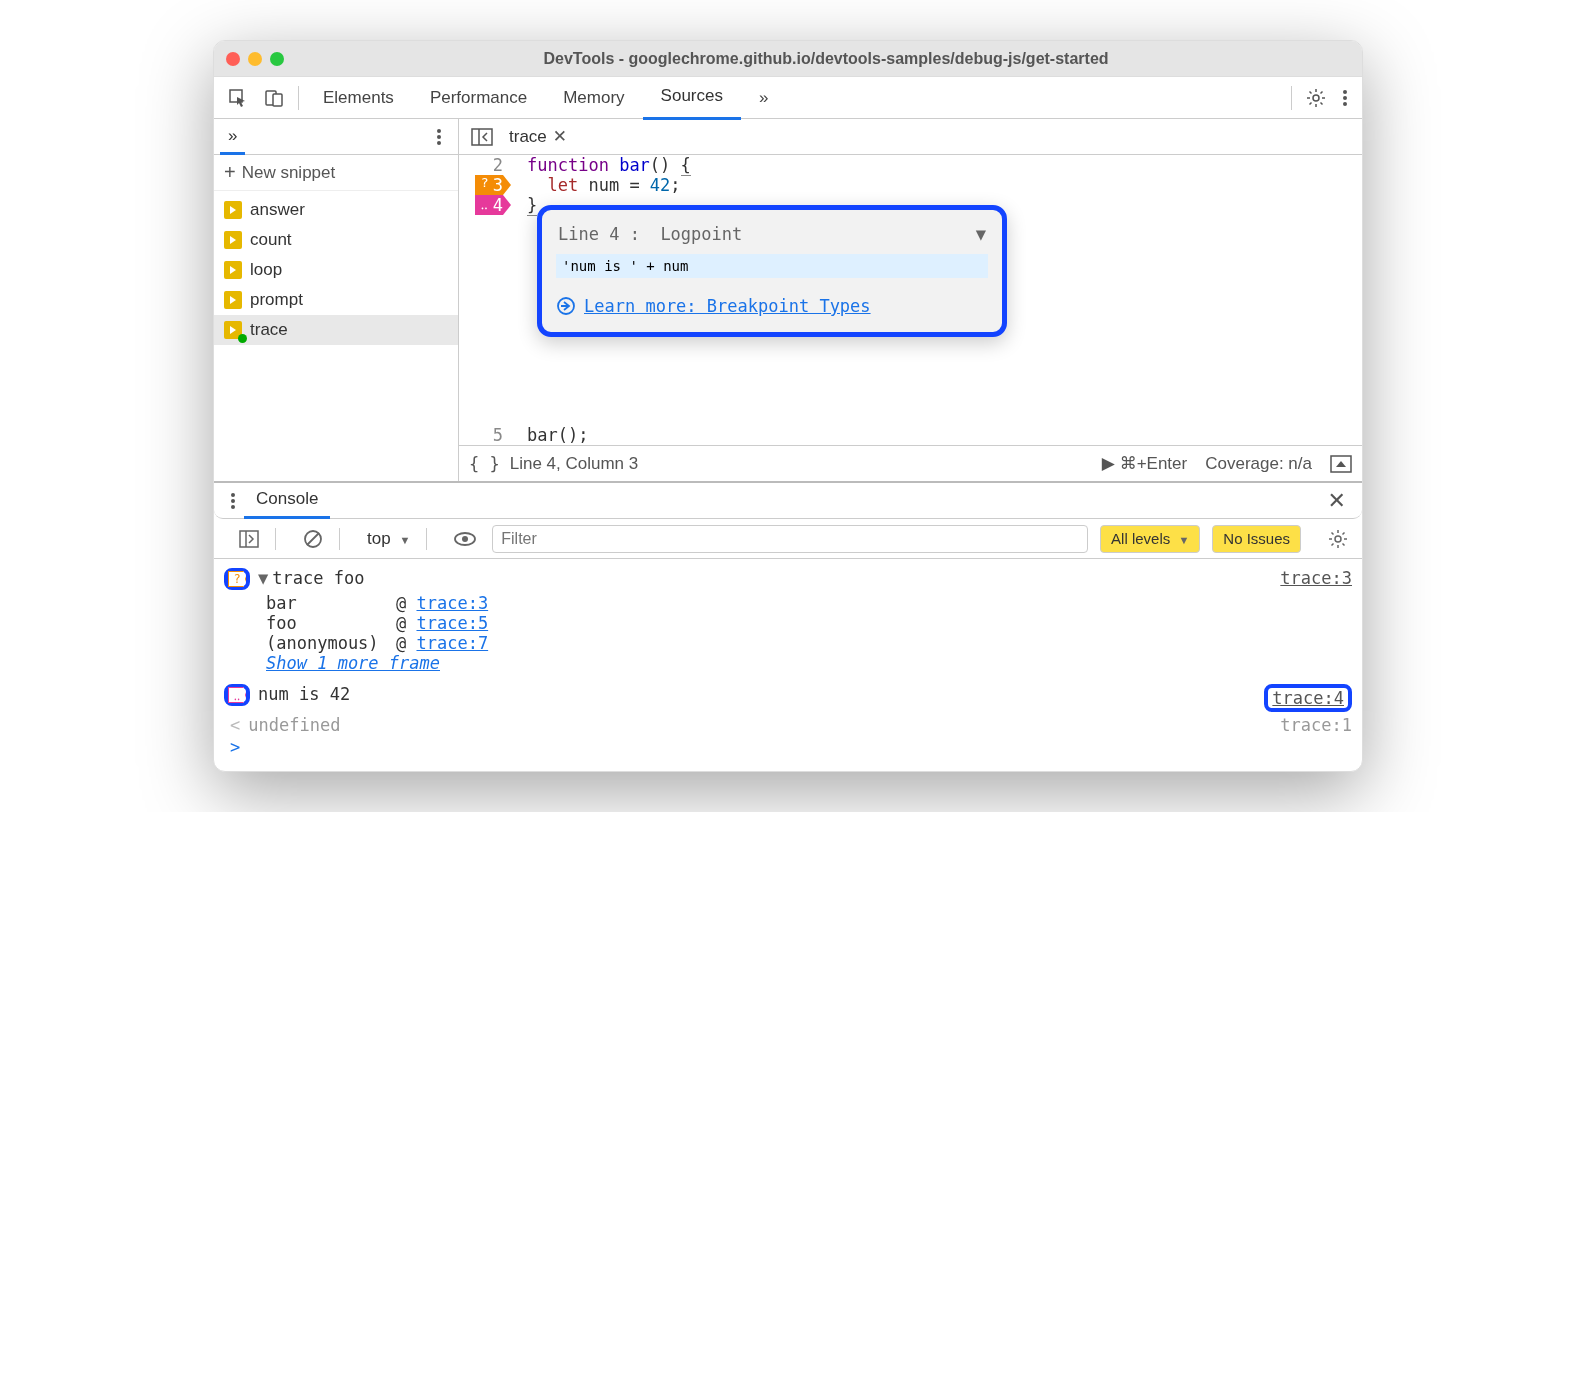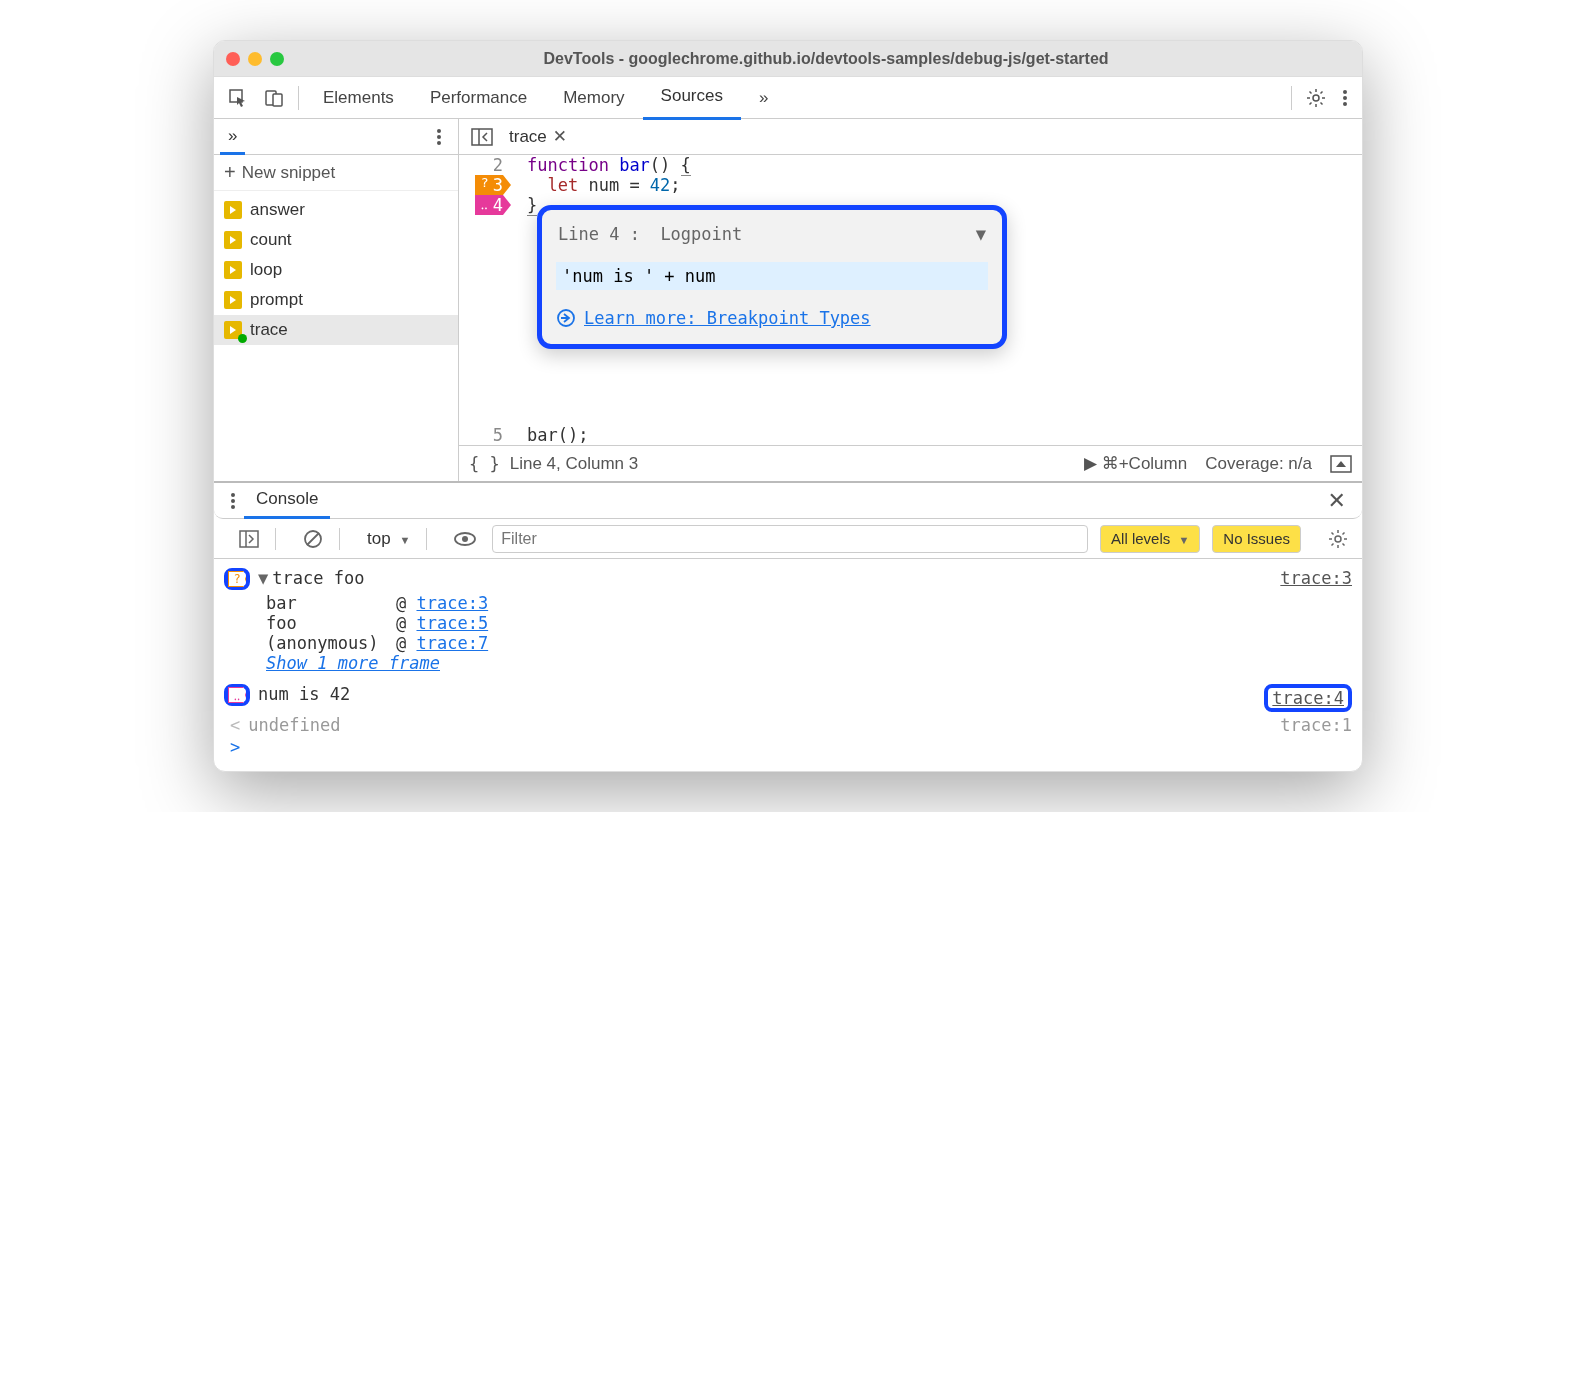--- a/index.html
+++ b/index.html
@@ -90,25 +90,25 @@
   .num { color: #06a; }
   .brace { color: #333; border-bottom: 1px solid #888; }
 
   .popover {
     position: absolute; left: 78px; top: 50px;
     width: 470px; background: #f2f2f2;
     border: 5px solid #1344ff; border-radius: 14px;
     padding: 10px 14px 16px 14px;
     box-shadow: 0 6px 20px rgba(0,0,0,0.2);
   }
-  .popover .row1 { display: flex; align-items: center; color: #666; padding: 4px 2px 18px 2px; }
+  .popover .row1 { display: flex; align-items: center; color: #666; padding: 4px 2px 10px 2px; }
   .popover .row1 .caret { color:#666; }
   .popover input.expr {
     width: 100%; border: none; font-family: ui-monospace, Menlo, monospace;
-    font-size: 17px; padding: 4px 6px; background: #def0ff;
+    font-size: 14px; padding: 4px 6px; background: #def0ff;
   }
   .popover .learn { display: flex; align-items: center; gap: 8px; margin-top: 18px; color: #1a73e8; }
   .popover .learn a { text-decoration: underline; color: #1a73e8; }
 
   .status-bar {
     display: flex; align-items: center;
     height: 36px; border-top: 1px solid #ccc; padding: 0 10px; color: #555;
   }
   .status-bar .braces { font-family: monospace; margin-right: 10px; }
   .status-bar .right { margin-left: auto; display: flex; gap: 18px; align-items: center; }
@@ -327,21 +327,21 @@
               <span class="line-no-plain">5</span>
             </div>
           <div class="code-text">bar();</div>
         </div>
       </div>
 
       <div class="status-bar">
         <span class="braces">{ }</span>
         <span>Line 4, Column 3</span>
         <div class="right">
-          <span>▶ <span>⌘+Column</span></span>
+          <span>▶ <span>⌘+Enter</span></span>
           <span>Coverage: n/a</span>
           <span>
             <svg width="22" height="18" viewBox="0 0 22 18">
                 <rect x="1" y="1" width="20" height="16" fill="none" stroke="#555" stroke-width="1.5"></rect>
                 <path d="M6 12 L11 6 L16 12 Z" fill="#555"></path>
               </svg>
           </span>
         </div>
       </div>
     </div>

